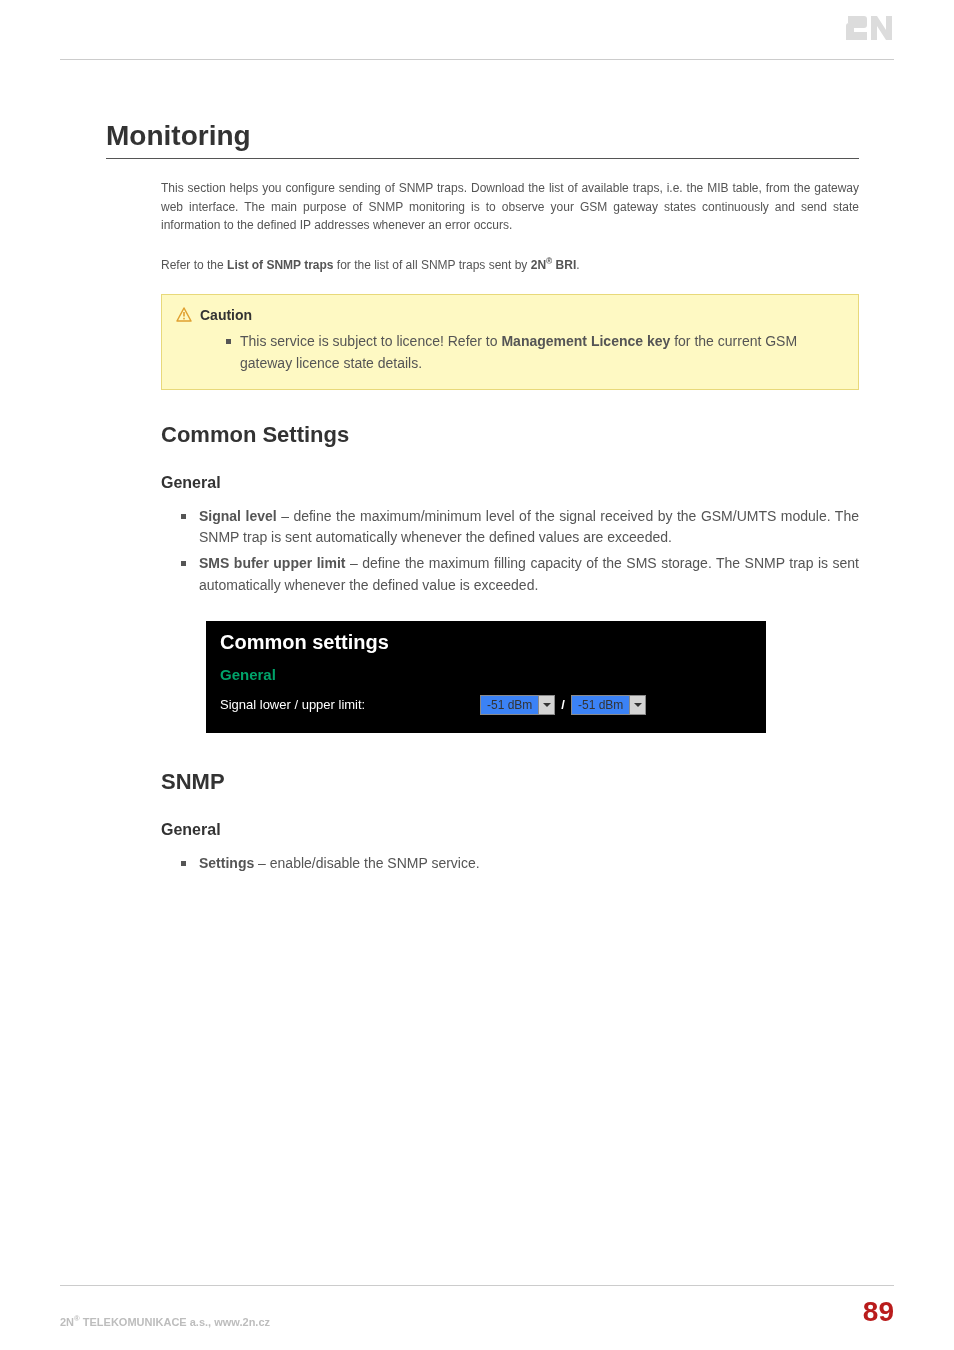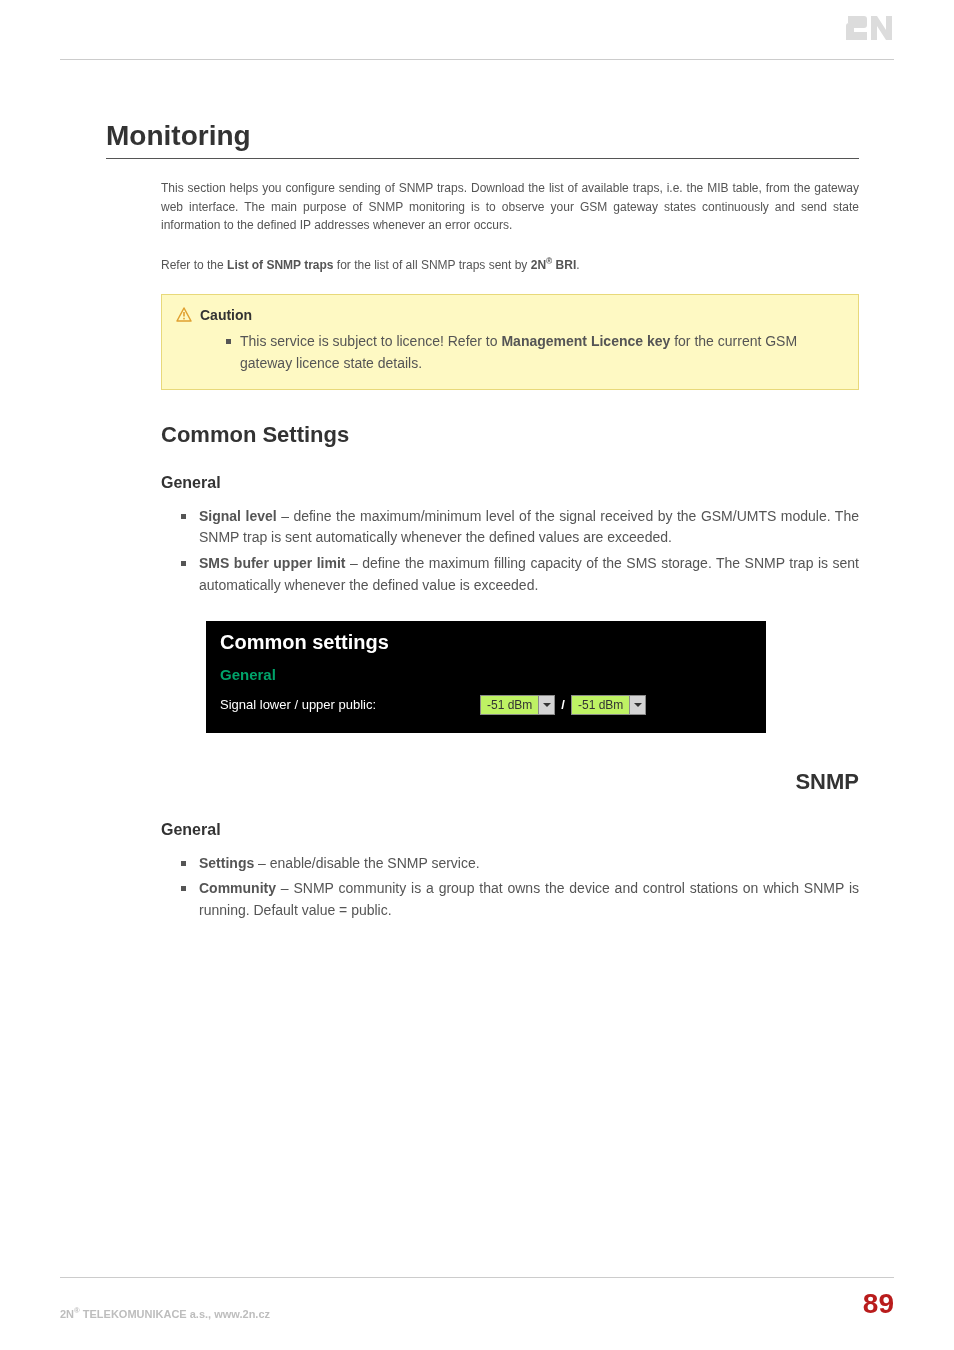--- a/index.html
+++ b/index.html
@@ -159,21 +159,21 @@
       align-items: center;
       background: #e8e8e8;
       color: #333333;
       font-size: 12px;
       height: 20px;
       border: 1px solid #8a8a8a;
     }
     .dropdown .val {
       padding: 0 6px;
       min-width: 52px;
-      background: #bef264;
+      background: #3b82f6;
       height: 100%;
       display: flex;
       align-items: center;
     }
     .dropdown .arrow {
       width: 16px;
       height: 100%;
       background: #d4d4d4;
       display: flex;
       align-items: center;
@@ -182,25 +182,24 @@
     }
     .dropdown .arrow svg { width: 8px; height: 8px; }
     .slash { color: #ffffff; font-weight: bold; margin: 0 2px; }
     h2.snmp {
       font-family: Arial, Helvetica, sans-serif;
       font-size: 22px;
       font-weight: bold;
       color: #333333;
       margin-left: 55px;
       margin-bottom: 26px;
-      text-align: right;
     }
     .footer {
       position: absolute;
-      bottom: 30px;
+      bottom: 22px;
       left: 60px;
       right: 60px;
       border-top: 1px solid #cccccc;
       padding-top: 10px;
       display: flex;
       justify-content: space-between;
       align-items: flex-end;
     }
     .footer-left {
       font-size: 11px;
@@ -271,21 +270,21 @@
     <li>
       <strong>SMS bufer upper limit</strong><span> – define the maximum filling capacity of the SMS storage. The SNMP trap is sent automatically whenever the defined value is exceeded.</span>
     </li>
   </ul>
 
   <div class="screenshot-panel">
     <div class="panel-title">Common settings</div>
     <div class="panel-subtitle">General</div>
 
     <div class="panel-row">
-      <div class="label">Signal lower / upper public:</div>
+      <div class="label">Signal lower / upper limit:</div>
       <div class="controls">
         <div class="dropdown">
           <span class="val">-51 dBm</span>
           <span class="arrow">
             <svg viewBox="0 0 8 8">
                 <path d="M0 2 L4 6 L8 2 Z" fill="#333"></path>
               </svg>
           </span>
         </div>
         <span class="slash">/</span>
@@ -303,23 +302,20 @@
   </div>
 
   <h2 class="snmp">SNMP</h2>
 
   <h3 class="general">General</h3>
 
   <ul class="bullet-list">
     <li>
       <strong>Settings</strong><span> – enable/disable the SNMP service.</span>
     </li>
-    <li>
-      <strong>Community</strong><span> –  SNMP community is a group that owns the device and control stations on which SNMP is running. Default value = public.</span>
-    </li>
   </ul>
 
 </div>
 
 <div class="footer">
   <div class="footer-left">
     <span>2N</span><span class="sup">®</span><span> TELEKOMUNIKACE a.s., www.2n.cz</span>
   </div>
   <div class="footer-right">89</div>
 </div>

